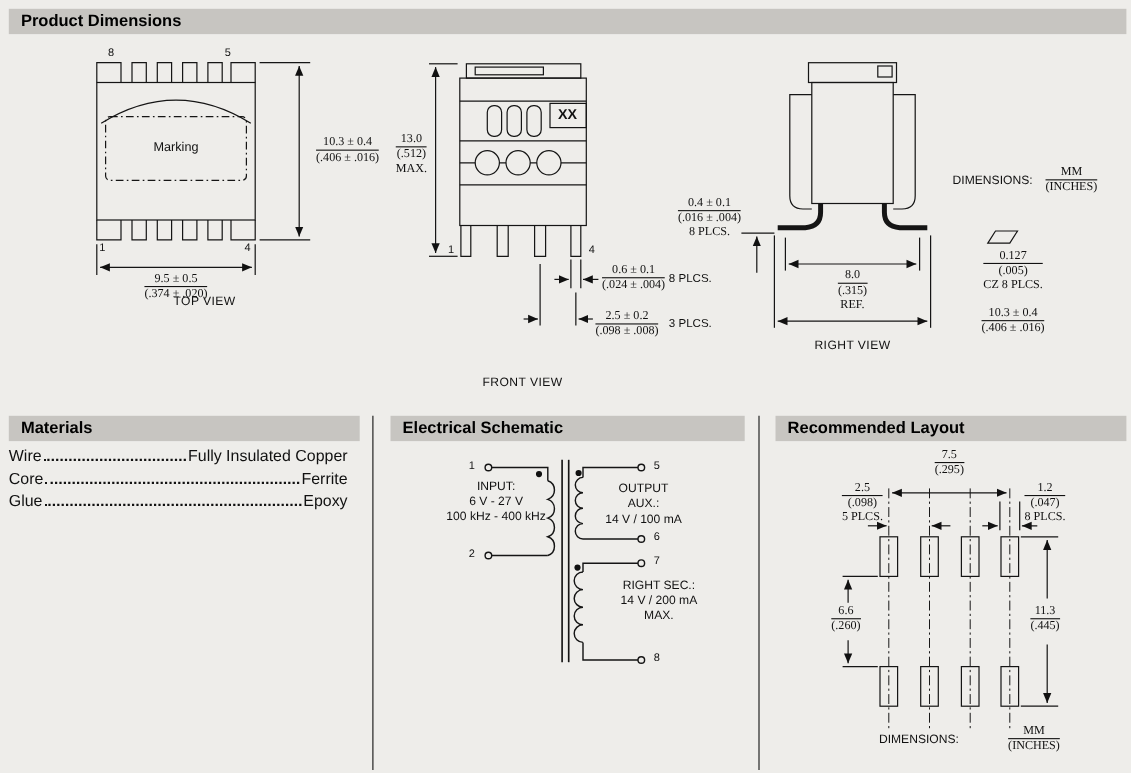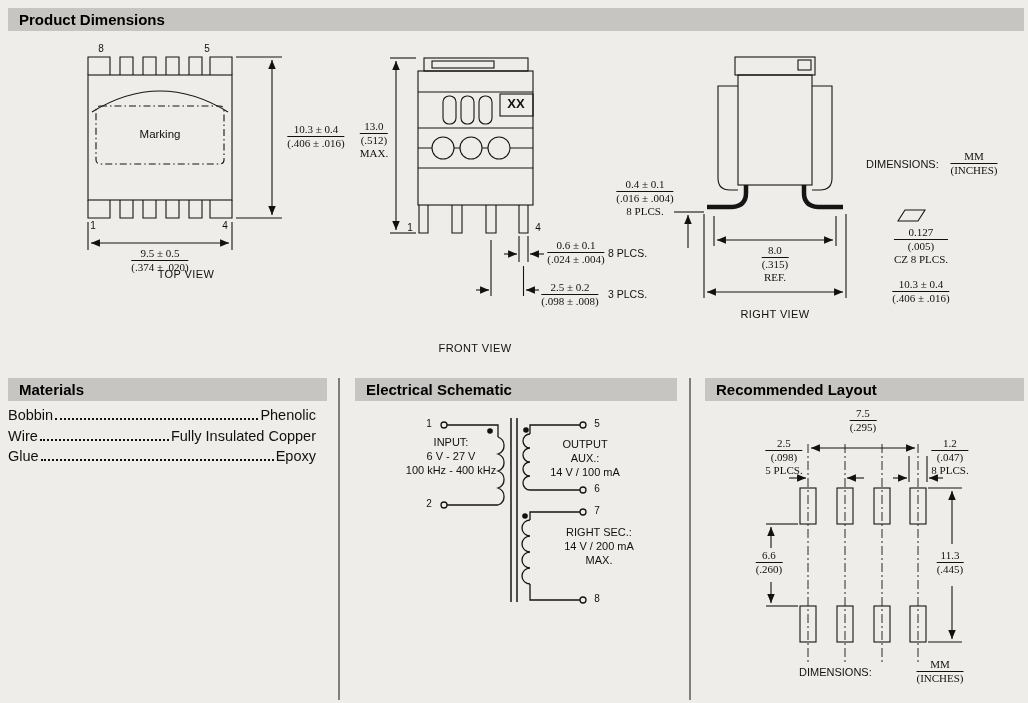--- a/index.html
+++ b/index.html
@@ -248,28 +248,28 @@
 </div>
 <div class="lbl view" style="left:775px;top:308px">RIGHT VIEW</div>
 <div class="lbl anchor-l" style="left:866px;top:158px;font-size:11px">DIMENSIONS:</div>
 <div class="dim" style="left:974px;top:150px">
   <div class="mm">MM</div>
   <div class="inch">(INCHES)</div>
 </div>
 
 <div class="materials">
   <div class="mat-row">
-    <span>Bobbin</span>
-    <span class="leader"></span>
-    <span>Phenolic</span>
-  </div>
-  <div class="mat-row">
     <span>Wire</span>
     <span class="leader"></span>
     <span>Fully Insulated Copper</span>
+  </div>
+  <div class="mat-row">
+    <span>Core</span>
+    <span class="leader"></span>
+    <span>Ferrite</span>
   </div>
   <div class="mat-row">
     <span>Glue</span>
     <span class="leader"></span>
     <span>Epoxy</span>
   </div>
 </div>
 
 <div class="lbl pin" style="left:429px;top:418px">1</div>
 <div class="lbl pin" style="left:429px;top:498px">2</div>

